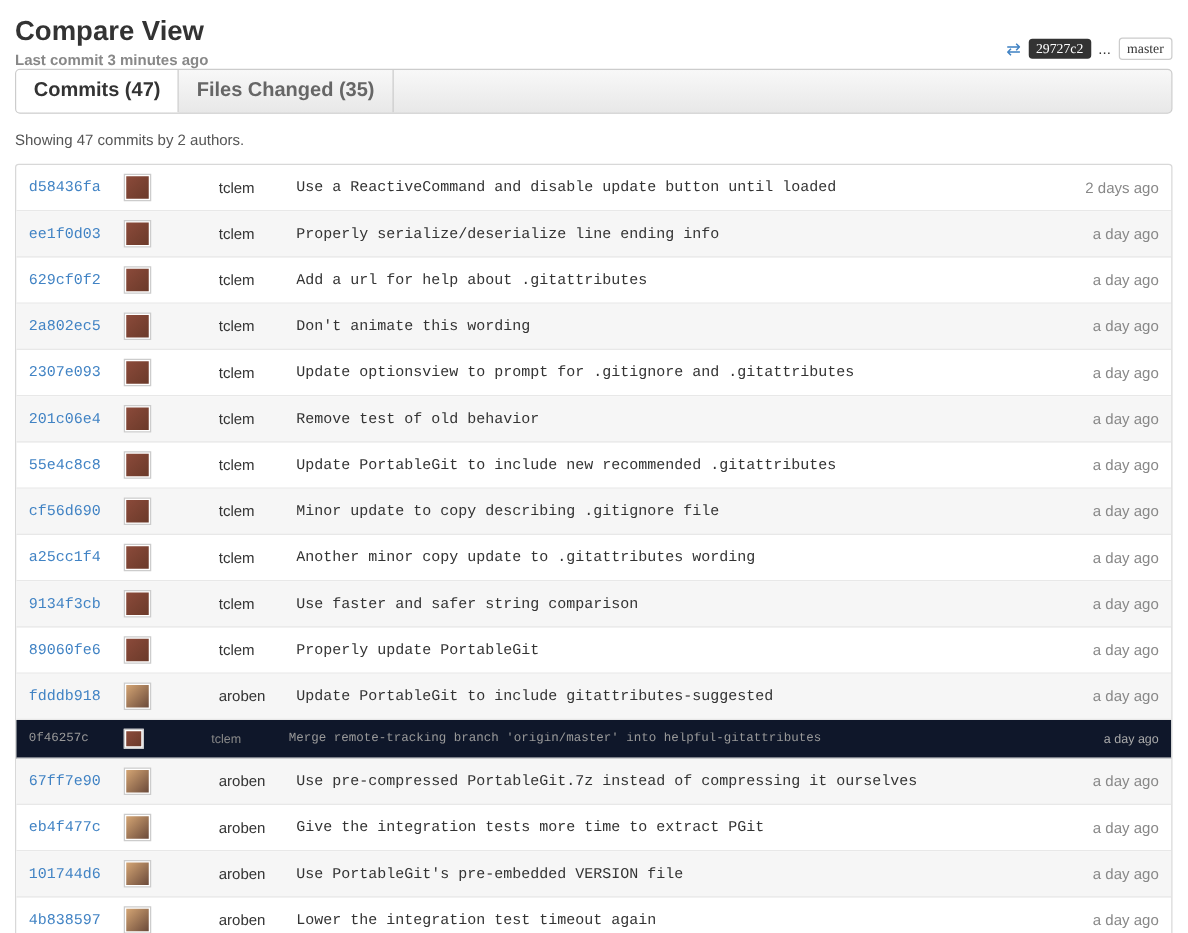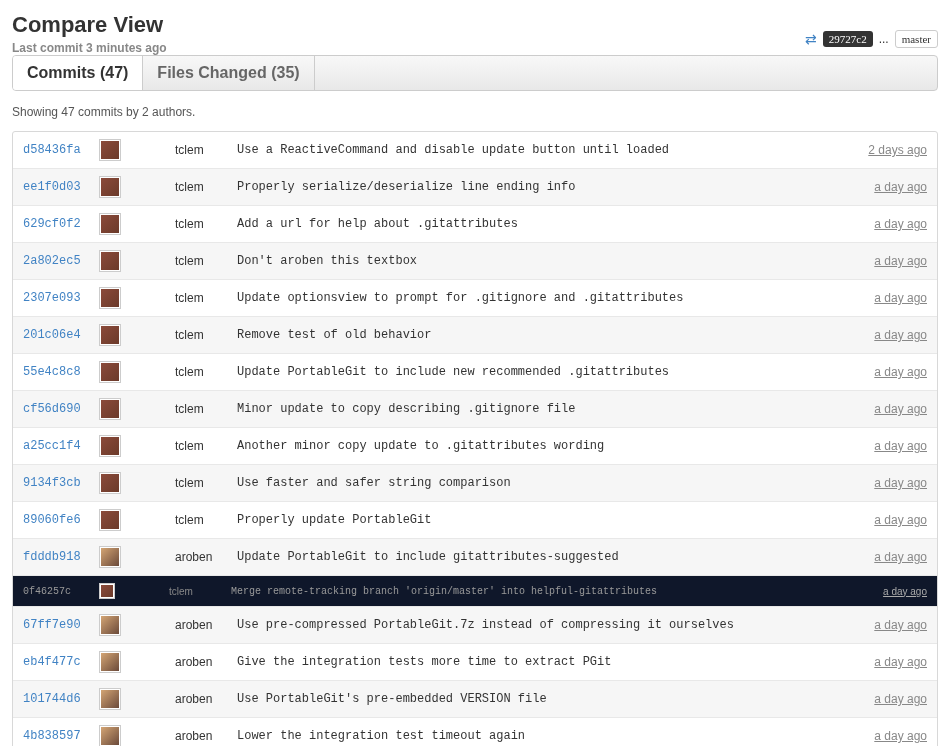--- a/index.html
+++ b/index.html
@@ -139,21 +139,20 @@
     color: #333;
     white-space: nowrap;
     overflow: hidden;
     text-overflow: ellipsis;
   }
   .commit-row.merge .msg { font-size: 10px; color: #999; }
   .time {
     font-size: 12px;
     color: #888;
     flex-shrink: 0;
-    text-decoration: underline;
   }
   .commit-row.merge .time { font-size: 10px; color: #aaa; }
 </style>
 </head>
 <body>
 
 <div class="header-row">
   <div class="header-left">
     <h1>Compare View</h1>
     <div class="subtitle">Last commit 3 minutes ago</div>
@@ -200,21 +199,21 @@
       <div class="author">tclem</div>
       <div class="msg">Add a url for help about .gitattributes</div>
       <div class="time">a day ago</div>
     </div>
     <div class="commit-row">
       <div class="sha">2a802ec5</div>
       <div class="avatar tclem">
         <div class="avatar-inner"></div>
       </div>
       <div class="author">tclem</div>
-      <div class="msg">Don't aroben this textbox</div>
+      <div class="msg">Don't animate this wording</div>
       <div class="time">a day ago</div>
     </div>
     <div class="commit-row">
       <div class="sha">2307e093</div>
       <div class="avatar tclem">
         <div class="avatar-inner"></div>
       </div>
       <div class="author">tclem</div>
       <div class="msg">Update optionsview to prompt for .gitignore and .gitattributes</div>
       <div class="time">a day ago</div>

